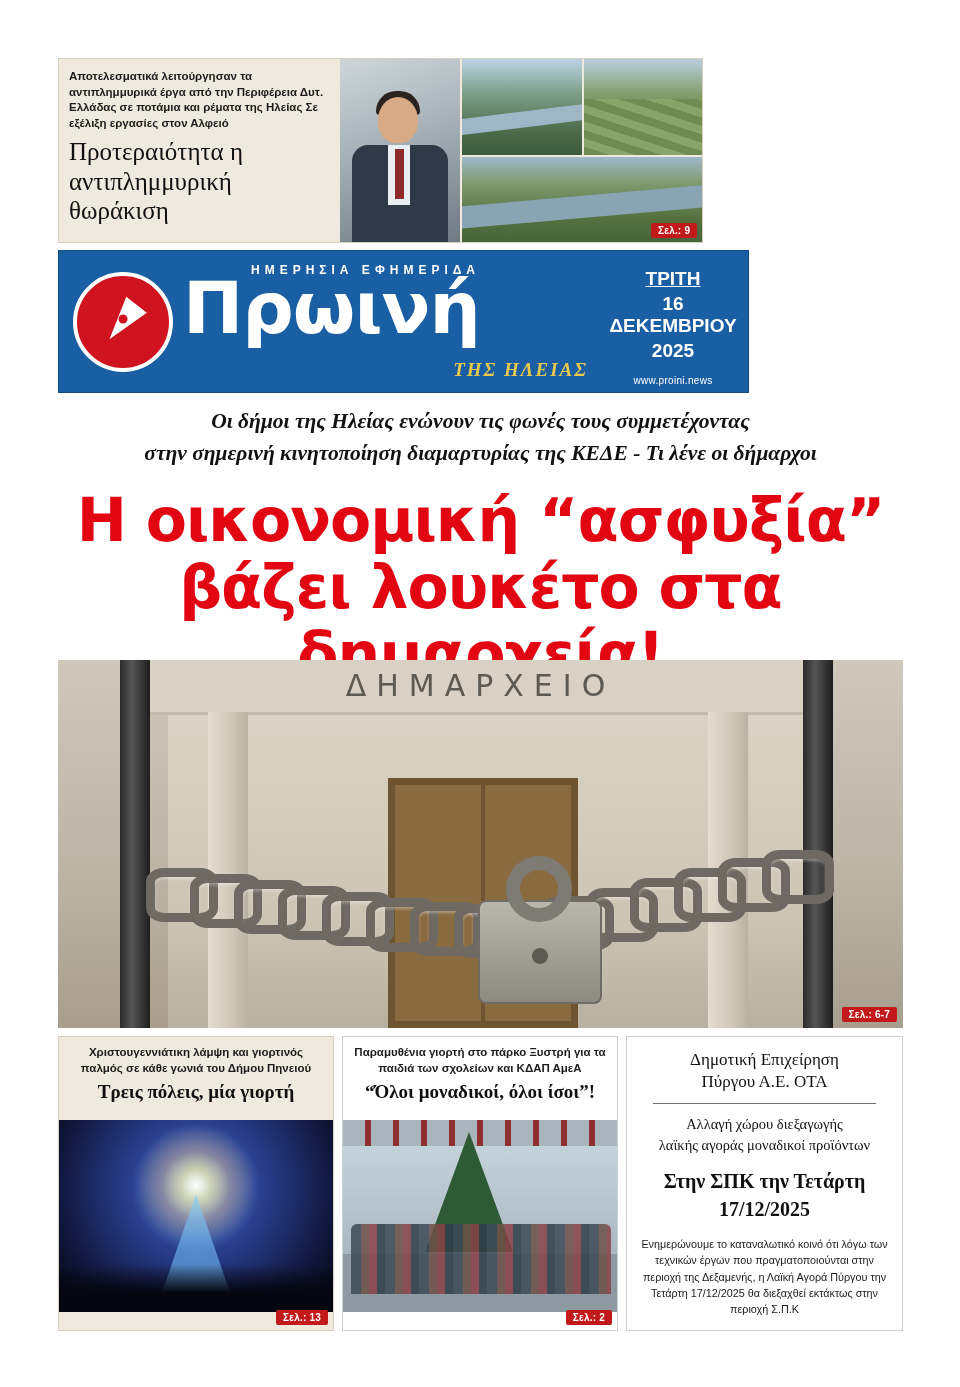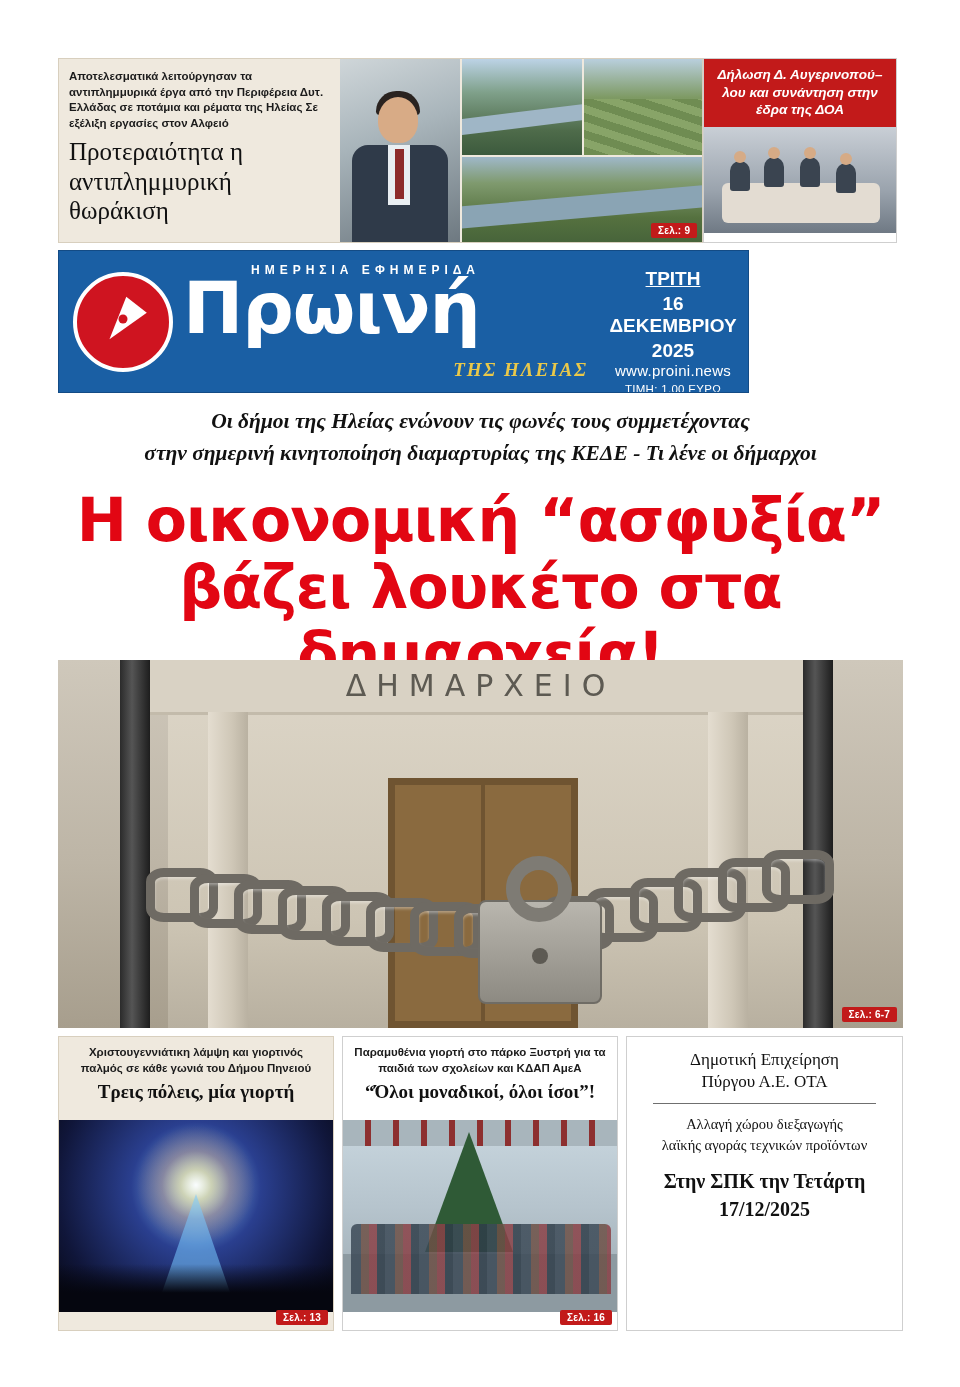--- a/index.html
+++ b/index.html
@@ -237,21 +237,21 @@
     height: 143px;
     color: #ffffff;
     text-align: center;
     padding-top: 18px;
     box-sizing: border-box;
     flex: none;
   }
   .mast-right .d1 { font-size: 19px; font-weight: bold; text-decoration: underline; }
   .mast-right .d2 { font-size: 19px; font-weight: bold; margin-top: 3px; }
   .mast-right .d3 { font-size: 19px; font-weight: bold; margin-top: 3px; }
-  .mast-right .site { font-size: 15px; letter-spacing: .3px; }
+  .mast-right .site { font-size: 10px; margin-top: 13px; letter-spacing: .3px; }
   .mast-right .price { font-size: 11.5px; margin-top: 4px; letter-spacing: .3px; }
 
   
   .right-col {
     position: absolute;
     left: 709px;
     top: 250px;
     width: 194px;
     height: 143px;
     background: #ffffff;
@@ -517,30 +517,20 @@
           <div class="tie"></div>
         </div>
         <div class="photo ph-river"></div>
         <div class="photo ph-fields"></div>
         <div class="photo ph-valley">
           <div class="sel-badge" style="right:6px; bottom:6px;text-align:right;">Σελ.: 9</div>
         </div>
       </div>
     </div>
 
-    <div class="top-right">
-      <div class="tr-banner">Δήλωση Δ. Αυγερινοπού–λου και συνάντηση στην έδρα της ΔΟΑ</div>
-      <div class="tr-photo">
-        <div class="table"></div>
-        <div class="p h" style="left:26px; top:34px;"></div>
-        <div class="p h" style="left:60px; top:30px;"></div>
-        <div class="p h" style="left:96px; top:30px;"></div>
-        <div class="p h" style="left:132px; top:36px;"></div>
-      </div>
-    </div>
   </div>
 
   <div class="masthead">
     <div class="logo-circle">
       <div class="nib"></div>
       <div class="nib-dot"></div>
     </div>
     <div class="mast-title-wrap">
       <div class="mast-over">ΗΜΕΡΗΣΙΑ ΕΦΗΜΕΡΙΔΑ</div>
       <div class="mast-name">Πρωινή</div>
@@ -613,30 +603,31 @@
 
     <div class="b-card b2">
       <div class="b-kicker">Παραμυθένια γιορτή στο πάρκο Ξυστρή για τα παιδιά των σχολείων και ΚΔΑΠ ΑμεΑ</div>
       <div class="b-head">“Όλοι μοναδικοί, όλοι ίσοι”!</div>
       <div class="b-photo xmas">
         <div class="roof"></div>
         <div class="tree"></div>
         <div class="floor"></div>
         <div class="grp"></div>
       </div>
-      <div class="sel-badge">Σελ.: 16</div>
+      <div class="sel-badge">Σελ.: 2</div>
     </div>
 
     <div class="b-card b3">
       <div class="b3-inner">
         <div class="b3-title">Δημοτική Επιχείρηση</div>
         <div class="b3-title">Πύργου Α.Ε. ΟΤΑ</div>
         <hr class="b3-rule">
         <div class="b3-sub">Αλλαγή χώρου διεξαγωγής</div>
-        <div class="b3-sub">λαϊκής αγοράς τεχνικών προϊόντων</div>
+        <div class="b3-sub">λαϊκής αγοράς μοναδικοί προϊόντων</div>
         <div class="b3-big">Στην ΣΠΚ την Τετάρτη</div>
         <div class="b3-big" style="margin-top:2px;">17/12/2025</div>
+        <div class="b3-body">Ενημερώνουμε το καταναλωτικό κοινό ότι λόγω των τεχνικών έργων που πραγματοποιούνται στην περιοχή της Δεξαμενής, η Λαϊκή Αγορά Πύργου την Τετάρτη 17/12/2025 θα διεξαχθεί εκτάκτως στην περιοχή Σ.Π.Κ</div>
       </div>
     </div>
 
   </div>
 
 </div>
 
 </body></html>

